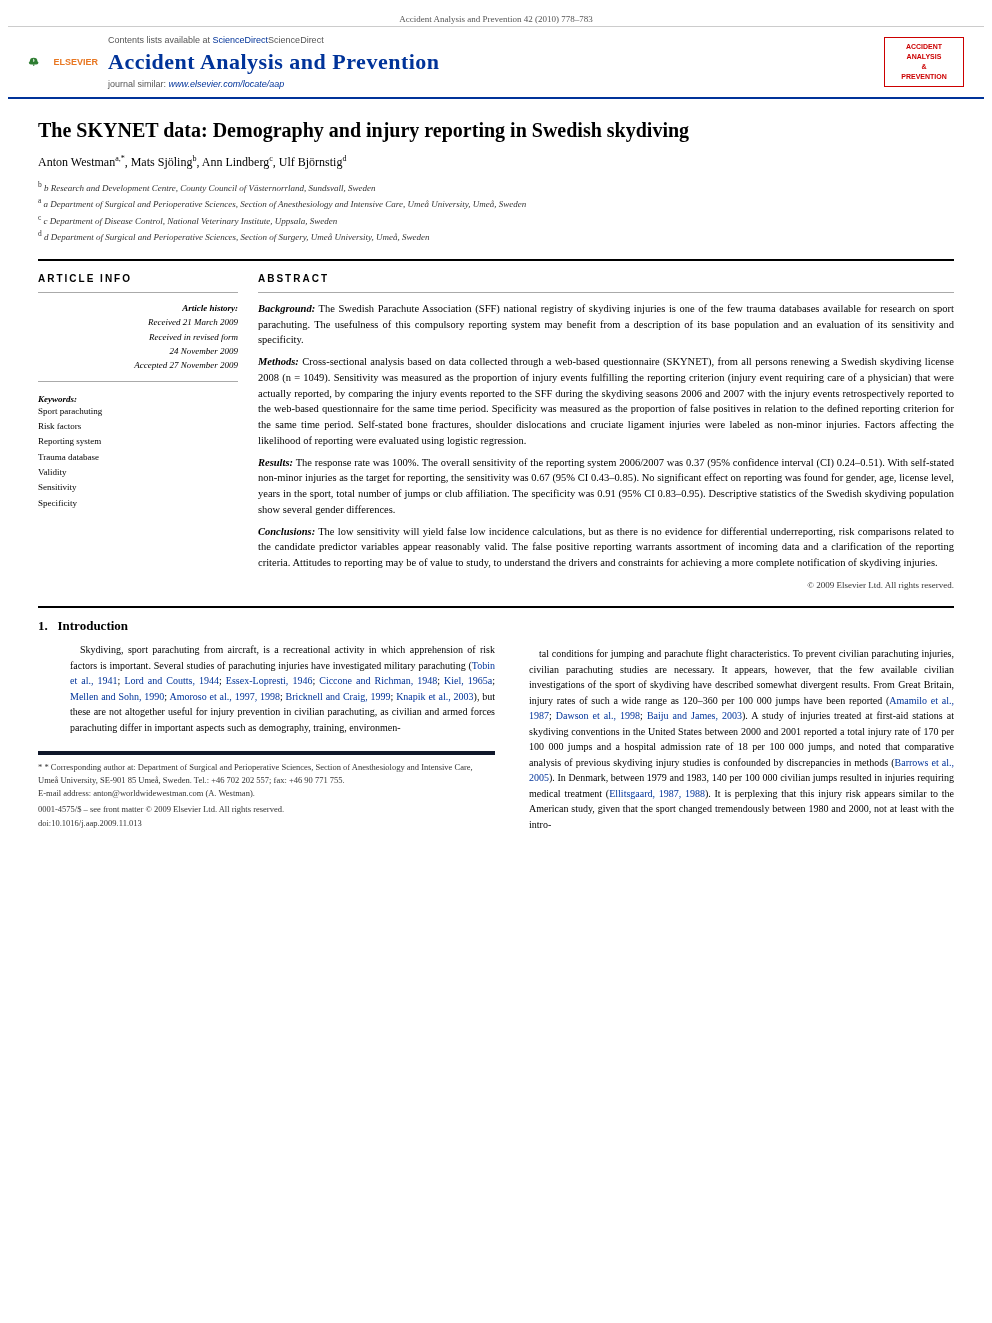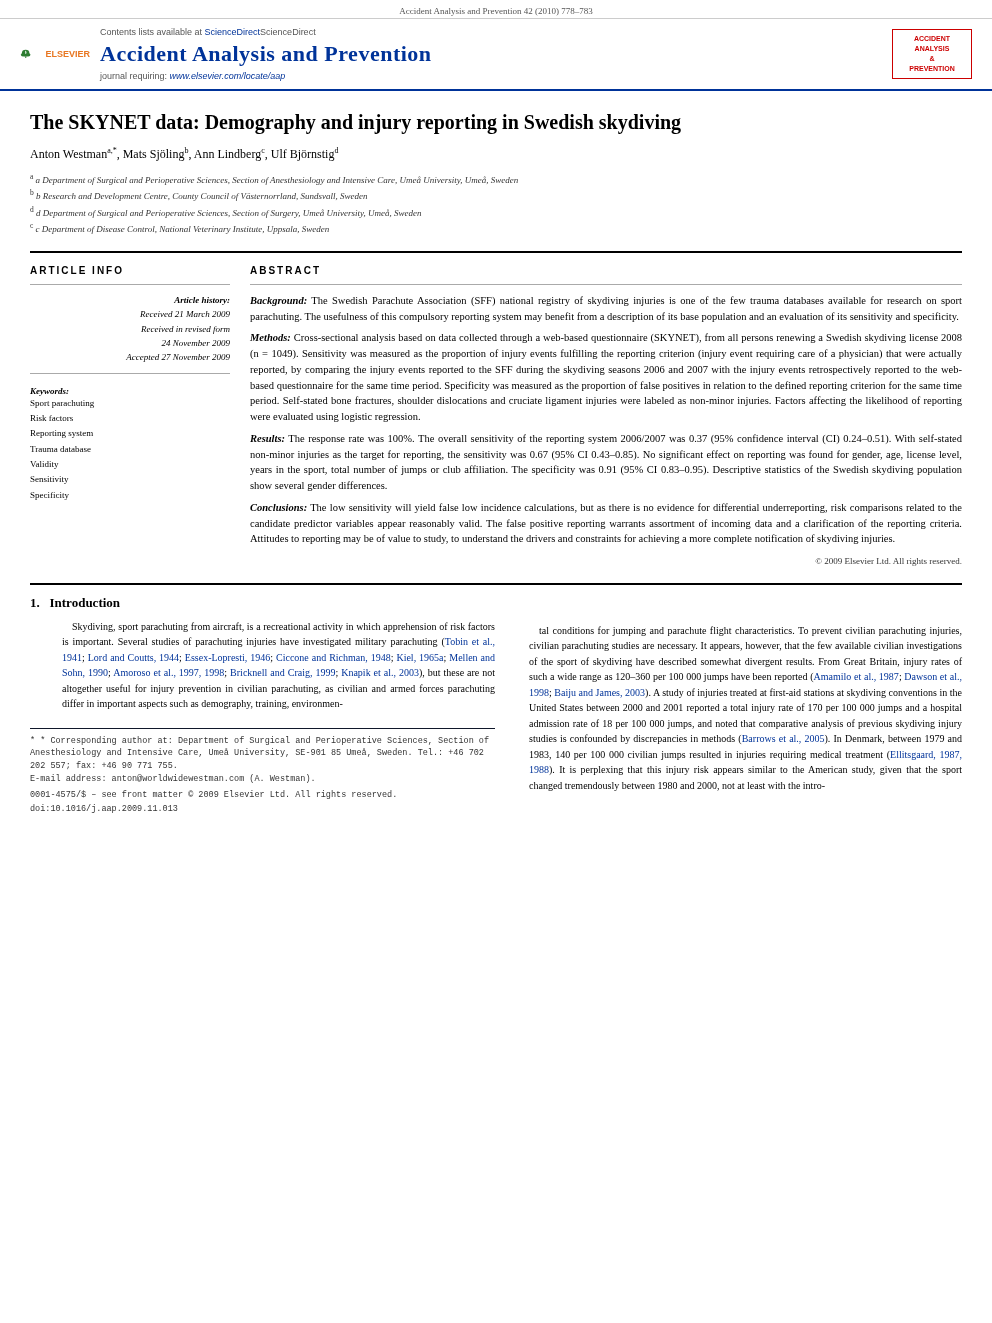--- a/index.html
+++ b/index.html
@@ -7,21 +7,21 @@
       background: #f0f0f0;
       font-family: 'Times New Roman', Times, serif;
       font-size: 12px;
       color: #000;
     }
     .page-container {
       width: 992px;
       min-height: 1323px;
       background: #fff;
       margin: 0 auto;
-      padding: 0;
+      padding: 8px;
       position: relative;
     }
     
     .journal-bar {
       text-align: center;
       font-size: 9px;
       color: #555;
       padding: 6px 0 2px 0;
       border-bottom: 1px solid #ccc;
     }
@@ -214,24 +214,23 @@
       text-indent: 1em;
       margin-bottom: 4px;
       margin-left: 32px;
     }
     .body-text a, .body-text .cite {
       color: #003399;
       text-decoration: none;
     }
     
     .footnote-area {
-      border-top: 1px solid #0f172a;
+      border-top: 4px solid #0f172a;
       margin-top: 16px;
       padding-top: 6px;
-      font-family: Liberation Mono, monospace;
     }
     .footnote-text {
       font-size: 8.5px;
       line-height: 1.5;
       color: #333;
     }
     .doi-line {
       font-size: 8.5px;
       color: #333;
       margin-top: 4px;
@@ -273,21 +272,21 @@
       </div>
     </div>
 
     <div class="header-middle">
       <div class="contents-line">
         <span>Contents lists available at</span>
         <a style="color:#003399;">ScienceDirect</a><span>ScienceDirect</span>
       </div>
       <div class="journal-title">Accident Analysis and Prevention</div>
       <div class="journal-homepage">
-        <span>journal requiring:</span>
+        <span>journal similar:</span>
         <a style="color:#003399;font-style:italic;">www.elsevier.com/locate/aap</a>
       </div>
     </div>
 
     <div class="journal-logo-box">
       <div style="font-size:7px; font-weight:bold; line-height:1.4; color:#cc0000; font-family:Arial,sans-serif; text-transform:uppercase;">
         ACCIDENT<br>ANALYSIS<br>&amp;<br>PREVENTION
       </div>
     </div>
   </div>
@@ -295,30 +294,30 @@
   <div class="main-content">
 
     <h1 class="article-title">The SKYNET data: Demography and injury reporting in Swedish skydiving</h1>
 
     <div class="authors-line">
       Anton Westman<sup>a,*</sup>, Mats Sjöling<sup>b</sup>, Ann Lindberg<sup>c</sup>, Ulf Björnstig<sup>d</sup>
     </div>
 
     <div class="affiliations">
       <div class="affiliation-line">
+        <span><sup>b</sup> <em>b  Research and Development Centre, County Council of Västernorrland, Sundsvall, Sweden</em></span>
+      </div>
+      <div class="affiliation-line">
         <span><sup>a</sup> <em>a  Department of Surgical and Perioperative Sciences, Section of Anesthesiology and Intensive Care, Umeå University, Umeå, Sweden</em></span>
       </div>
       <div class="affiliation-line">
-        <span><sup>b</sup> <em>b  Research and Development Centre, County Council of Västernorrland, Sundsvall, Sweden</em></span>
+        <span><sup>c</sup> <em>c  Department of Disease Control, National Veterinary Institute, Uppsala, Sweden</em></span>
       </div>
       <div class="affiliation-line">
         <span><sup>d</sup> <em>d  Department of Surgical and Perioperative Sciences, Section of Surgery, Umeå University, Umeå, Sweden</em></span>
-      </div>
-      <div class="affiliation-line">
-        <span><sup>c</sup> <em>c  Department of Disease Control, National Veterinary Institute, Uppsala, Sweden</em></span>
       </div>
     </div>
 
     <hr class="hr-thick">
 
     <div class="two-col">
 
       <div class="left-col">
         <div class="section-heading-sm">ARTICLE INFO</div>
         <hr class="hr-thin">

